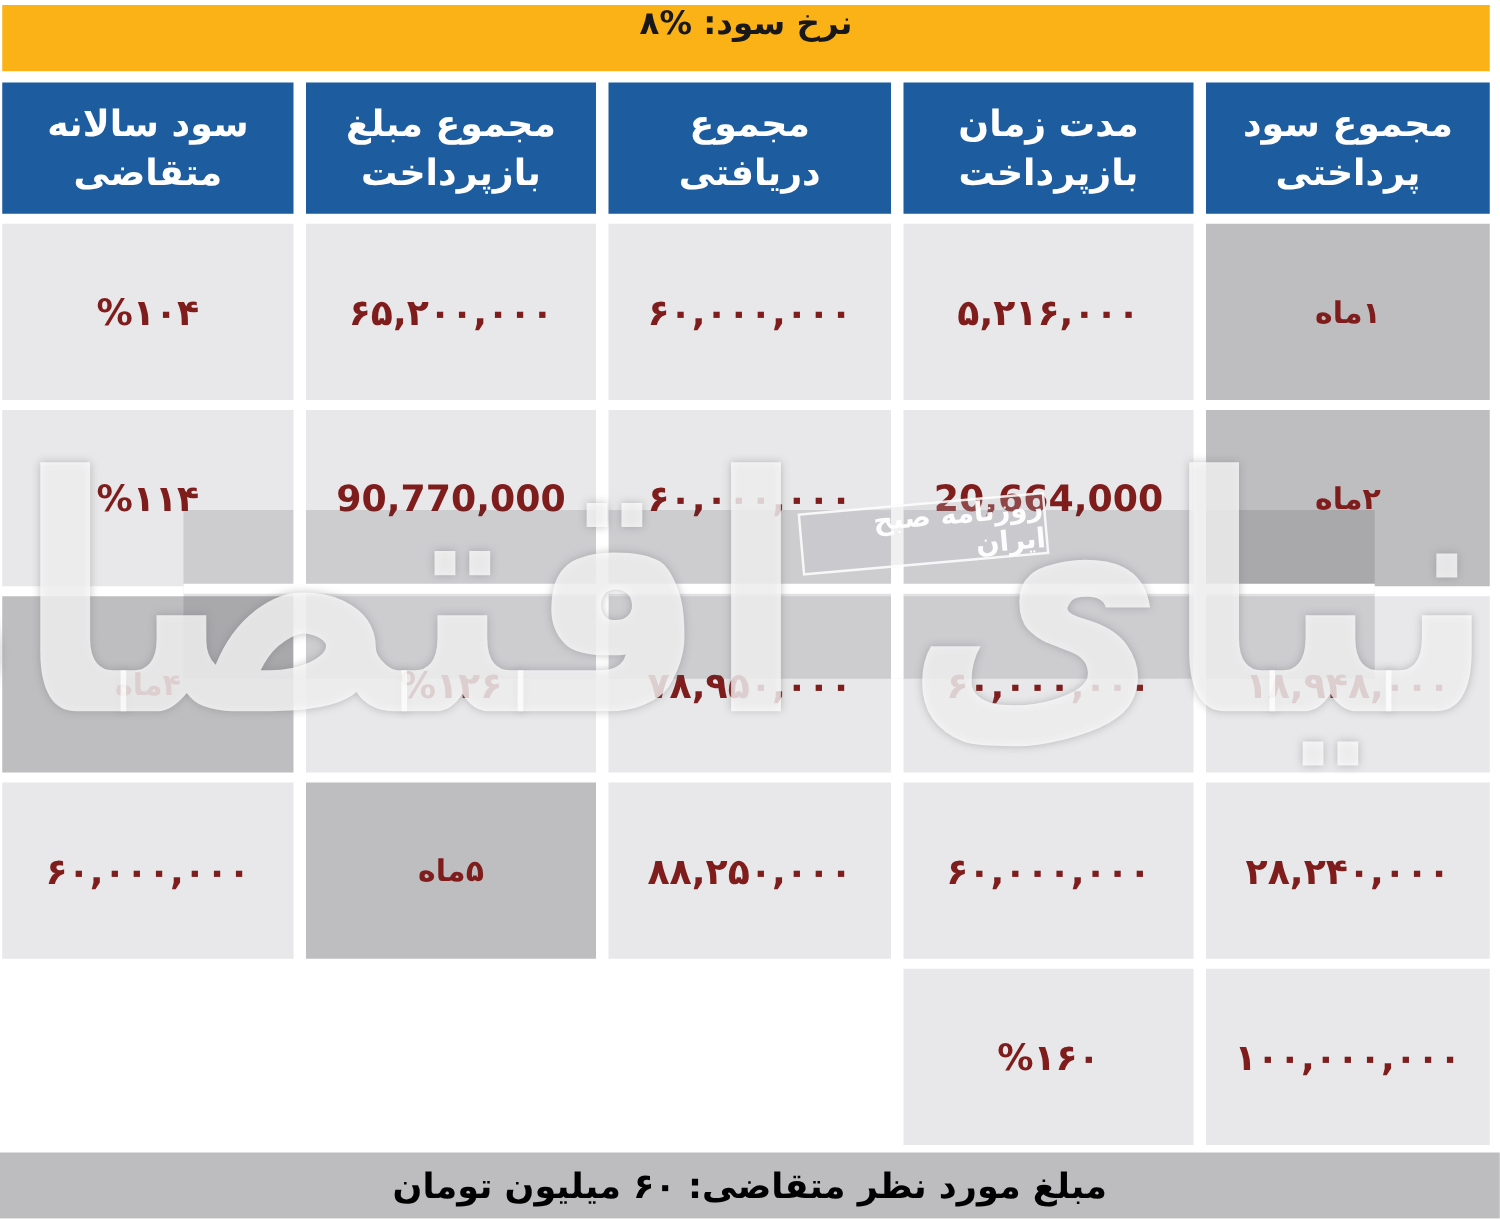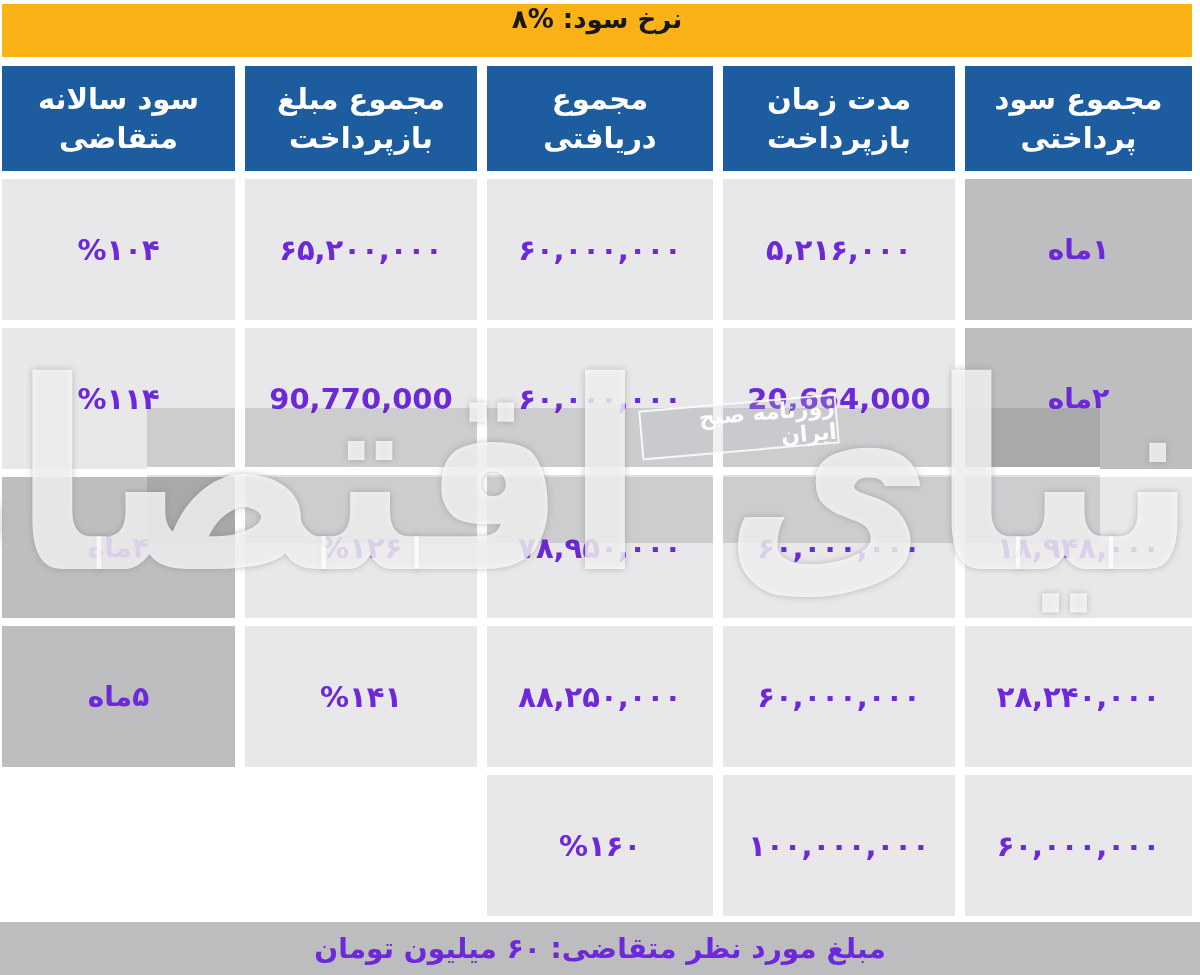--- a/index.html
+++ b/index.html
@@ -20,29 +20,29 @@
     grid-template-columns:227px 232px 226px 232px 233px; 
     grid-template-rows:105px repeat(5,141px);
     column-gap:10px;row-gap:8px;
     direction:rtl;
   }
   .hcell{
     background:#1D5C9E;color:#fff;font-weight:bold;font-size:29px;line-height:1.32;
     display:flex;align-items:center;justify-content:center;text-align:center;padding:0 12px;
   }
   .cell{
-    background:#E8E8EA;color:#6d28d9;font-weight:bold;font-size:29px;
+    background:#E8E8EA;color:#7f1d1d;font-weight:bold;font-size:29px;
     display:flex;align-items:center;justify-content:center;text-align:center;
   }
-  .cell--month{background:#BEBEC0;font-size:28px;}
+  .cell--month{background:#BEBEC0;font-size:24px;}
   
   .footer-bar{
     position:absolute;left:0;right:0;top:922px;height:53px;background:#BDBDBF;
     display:flex;align-items:center;justify-content:center;
-    font-size:28px;font-weight:bold;color:#6d28d9;
+    font-size:28px;font-weight:bold;color:#000000;
   }
   
   .wm{pointer-events:none;}
   .wm-band{
     position:absolute;left:147px;top:408px;width:953px;height:135px;
     background:rgba(55,55,60,0.15);z-index:2;
   }
   .wm-gap-h{
     position:absolute;left:147px;top:467px;width:953px;height:8px;background:#fff;z-index:3;
   }
@@ -94,21 +94,20 @@
 
     <div class="cell">۱۸,۹۴۸,۰۰۰</div>
     <div class="cell">۶۰,۰۰۰,۰۰۰</div>
     <div class="cell">۷۸,۹۵۰,۰۰۰</div>
     <div class="cell">%۱۲۶</div>
 
     <div class="cell cell--month">۴ماه</div>
     <div class="cell">۲۸,۲۴۰,۰۰۰</div>
     <div class="cell">۶۰,۰۰۰,۰۰۰</div>
     <div class="cell">۸۸,۲۵۰,۰۰۰</div>
-    <div class="cell">%۱۴۱</div>
 
     <div class="cell cell--month">۵ماه</div>
     <div class="cell">۶۰,۰۰۰,۰۰۰</div>
     <div class="cell">۱۰۰,۰۰۰,۰۰۰</div>
     <div class="cell">%۱۶۰</div>
   </div>
 
   <div class="wm wm-band"></div>
   <div class="wm wm-gap-h"></div>
   <div class="wm wm-gap-v wm-gap-v1"></div>

